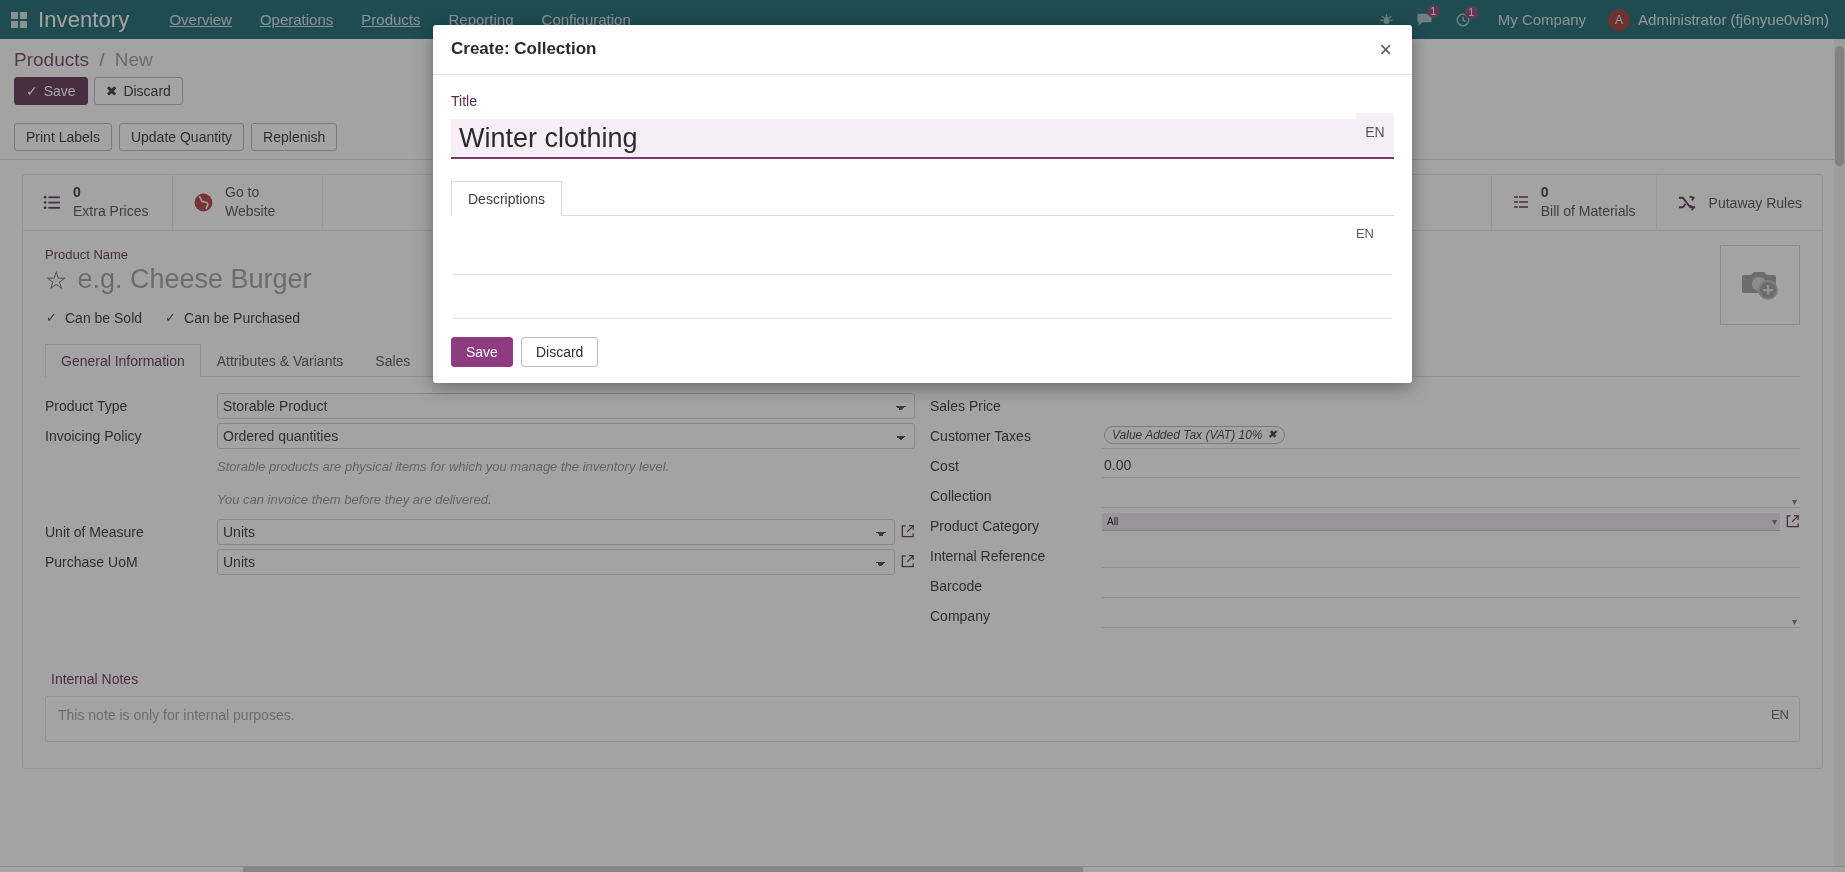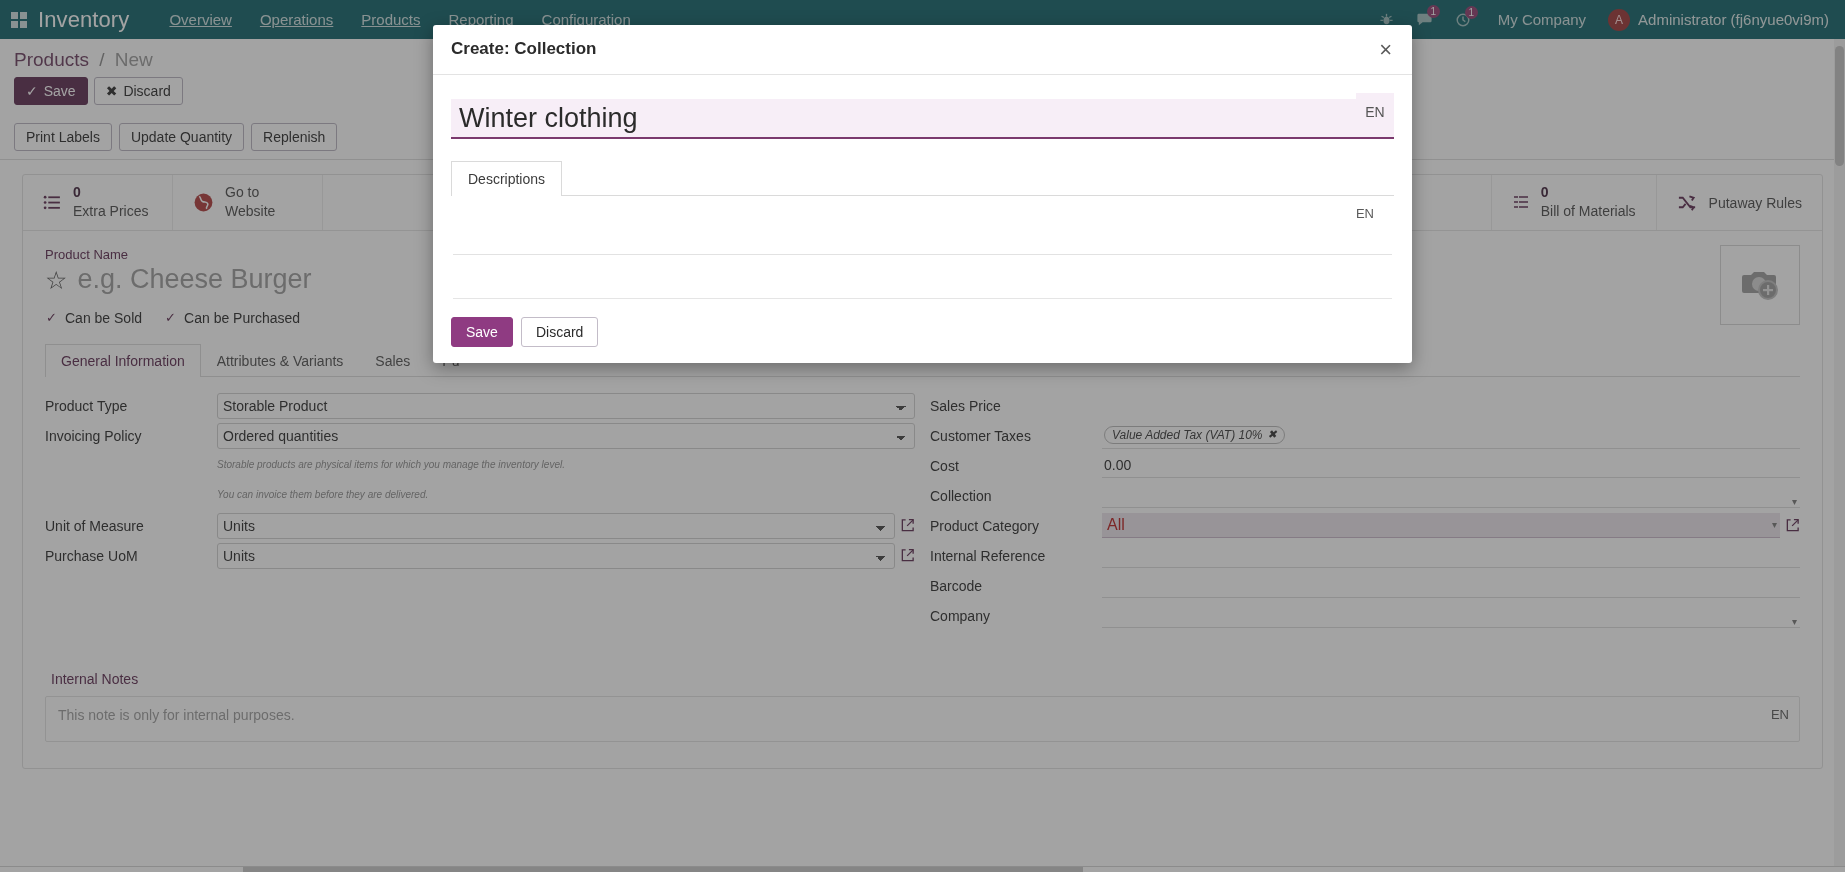--- a/index.html
+++ b/index.html
@@ -114,21 +114,21 @@
   .flabel { width: 172px; flex:none; font-size:14px; color:#2b2b2b; padding-top:5px; }
   .fval { flex:1; min-width:0; }
   .sel {
     width:100%; font-size:14px; color:#2b2b2b; padding:4px 22px 4px 5px;
     border:1px solid #cfcfcf; border-radius:3px; background:#fff; appearance:none;
     background-image: linear-gradient(45deg, transparent 50%, #444 50%), linear-gradient(135deg, #444 50%, transparent 50%);
     background-position: calc(100% - 13px) 12px, calc(100% - 8px) 12px;
     background-size: 5px 5px, 5px 5px; background-repeat: no-repeat;
     cursor:pointer;
   }
-  .help { font-size:10px; color:#8d8d8d; font-style:italic; padding: 6px 0 10px 0; }
+  .help { font-size:13px; color:#8d8d8d; font-style:italic; padding: 6px 0 10px 0; }
   .m2o-wrap { display:flex; align-items:center; gap:5px; }
   .caret { color:#777; font-size:10px; cursor:pointer; }
   .ext-link { color:#5c2a4f; cursor:pointer; display:flex; align-items:center;}
   .monetary { display:flex; align-items:baseline; gap:0; border-bottom:1px solid #dcdcdc; padding:4px 2px; }
   .monetary .num { font-size:14px; color:#2b2b2b; width: 78px; outline:none; border:none; background:transparent;}
   .monetary .cur { font-size:14px; color:#2b2b2b; }
   .tags { border-bottom:1px solid #dcdcdc; padding: 3px 2px 4px; display:flex; flex-wrap:wrap; gap:4px; align-items:center;}
   .tag {
     border:1px solid #b9b9b9; border-radius:11px; padding:1px 7px;
     font-size:12px; color:#3a3a3a; display:inline-flex; align-items:center; gap:5px;font-style:italic;
@@ -459,21 +459,21 @@
                   <div class="blank-field with-caret">
                       <span class="caret">▾</span>
                     </div>
                 </div>
               </div>
               <div class="frow">
                 <div class="flabel">Product Category</div>
                 <div class="fval">
                   <div class="m2o-wrap">
                     <div style="flex:1; display:flex; align-items:center; background:#ebe4ec; border-bottom:1px solid #c8b7c8; padding:3px 3px 3px 5px;">
-                      <span style="flex:1; font-size:16px; color:#b91c1c;">All</span>
+                      <span style="flex:1; font-size:10px; color:#000000;">All</span>
                       <span class="caret">▾</span>
                     </div>
                     <span class="ext-link">
                       <svg width="15" height="15" viewBox="0 0 16 16" fill="none" stroke="#5c2a4f" stroke-width="1.4">
                           <path d="M6 2H2.5v11.5H14V10"></path>
                           <path d="M9.5 1.8H14v4.4"></path>
                           <path d="M14 2L7.6 8.4"></path>
                         </svg>
                     </span>
                   </div>
@@ -522,20 +522,21 @@
 
 <div id="overlay"></div>
 
 <div class="modal">
   <div class="modal-header">
     <div class="modal-title">Create: Collection</div>
     <div class="modal-close">×</div>
   </div>
 
   <div class="modal-body">
+    <div class="mtitle-label">Title</div>
     <div class="mtitle-row">
       <input class="mtitle-input" type="text" value="Winter clothing" style="">
       <div class="mtitle-lang">EN</div>
     </div>
 
     <div class="modal-notebook">
       <div class="m-nb-tabs">
         <div class="m-nb-tab active">Descriptions</div>
       </div>
       <div class="m-nb-page">

